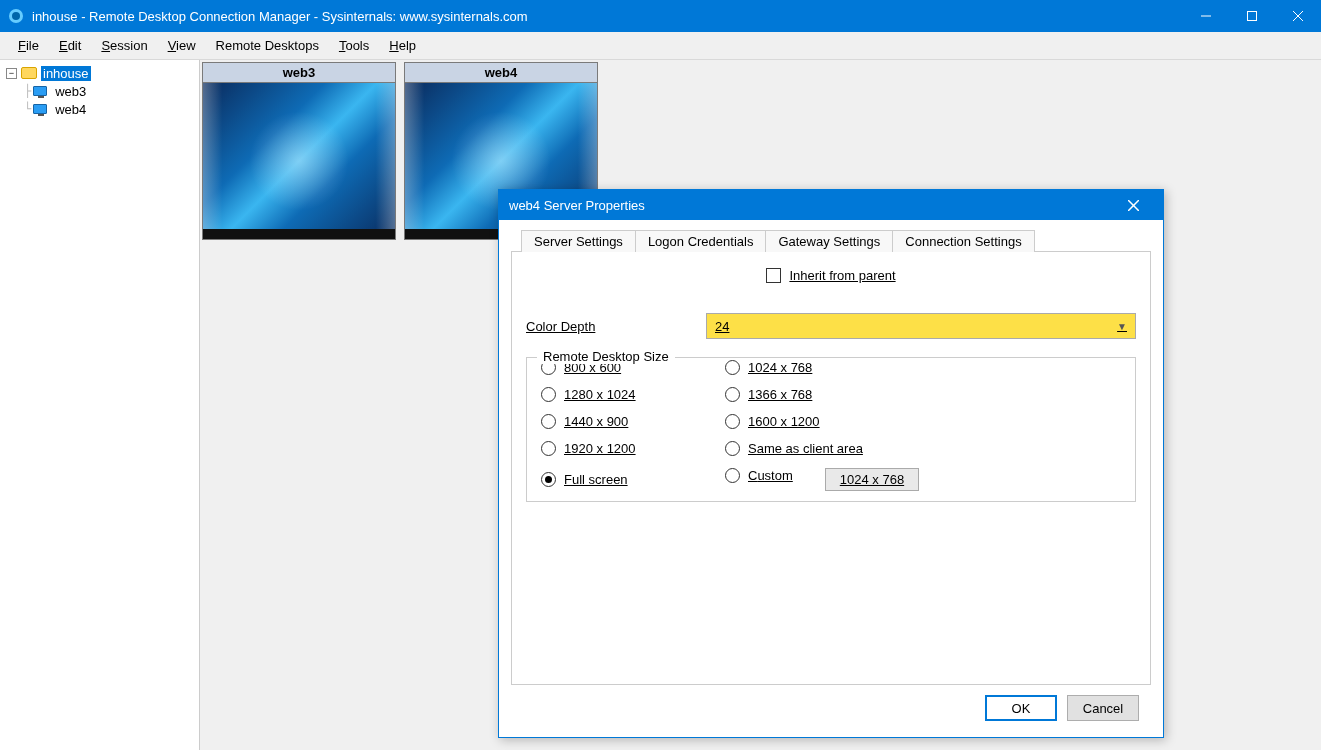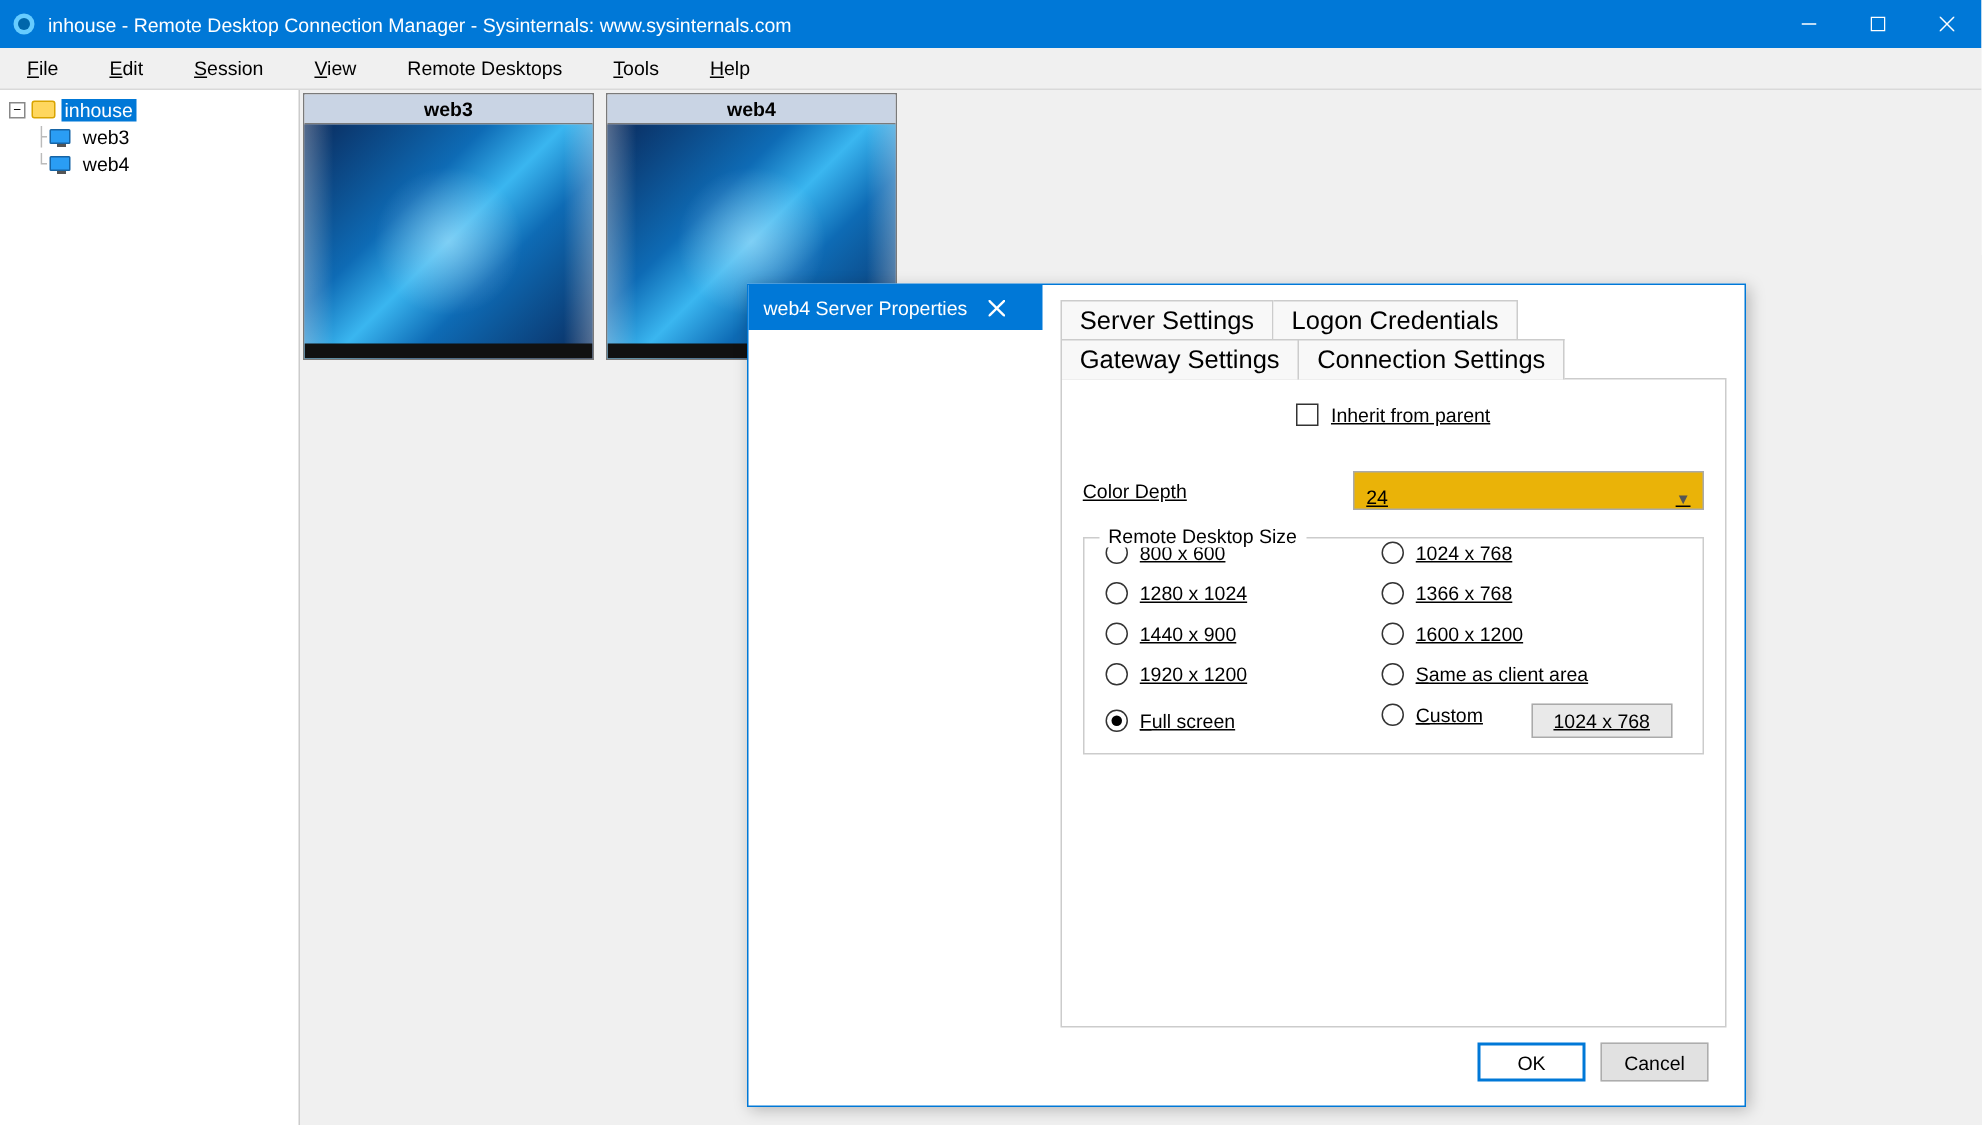--- a/index.html
+++ b/index.html
@@ -5,21 +5,21 @@
 * { box-sizing: border-box; margin: 0; padding: 0; font-family: 'Segoe UI', Tahoma, sans-serif; }
 body { width: 1321px; height: 750px; background: #fff; overflow: hidden; position: relative; }
 
 .titlebar { height: 32px; background: #0078d7; color: #fff; display: flex; align-items: center; padding: 0 0 0 8px; }
 .titlebar .app-icon { width: 16px; height: 16px; display: inline-flex; align-items: center; justify-content: center; margin-right: 8px; }
 .titlebar .title { font-size: 13px; flex: 1; }
 .titlebar .controls { display: flex; }
 .titlebar .ctrl { width: 46px; height: 32px; display: flex; align-items: center; justify-content: center; color: #fff; }
 .titlebar .ctrl svg { width: 10px; height: 10px; }
 
-.menubar { height: 28px; background: #f0f0f0; border-bottom: 1px solid #d9d9d9; display: flex; align-items: center; padding: 0 8px; gap: 14px; }
+.menubar { height: 28px; background: #f0f0f0; border-bottom: 1px solid #d9d9d9; display: flex; align-items: center; padding: 0 8px; gap: 0; }
 .menubar .menu-item { padding: 2px 10px; font-size: 13px; color: #000; }
 .menubar .menu-item u { text-decoration: underline; }
 
 .client { display: flex; height: calc(100% - 60px); background: #f0f0f0; }
 
 .sidebar { width: 200px; background: #fff; border-right: 1px solid #ccc; padding: 4px 2px; font-size: 13px; }
 .tree-row { display: flex; align-items: center; height: 18px; padding-left: 4px; }
 .tree-row .expander { width: 11px; height: 11px; border: 1px solid #888; display: flex; align-items: center; justify-content: center; font-size: 9px; margin-right: 4px; line-height: 1; }
 .tree-row .branch { color: #bbb; font-family: monospace; font-size: 12px; margin-right: 2px; }
 .tree-row .icon-folder { width: 16px; height: 12px; background: #ffd75e; border: 1px solid #d9a400; border-radius: 2px; margin-right: 4px; }
@@ -33,40 +33,40 @@
 .thumb-row { display: flex; gap: 8px; }
 .thumb { width: 194px; border: 1px solid #7a7a7a; background: #fff; }
 .thumb-title { background: #c9d4e4; text-align: center; font-weight: bold; font-size: 13px; padding: 2px 0; border-bottom: 1px solid #7a7a7a; }
 .thumb-img { height: 156px; background: linear-gradient(135deg, #0a2a5c 0%, #0e6bb5 35%, #3ab6f0 50%, #0e6bb5 65%, #0a2a5c 100%); position: relative; overflow:hidden;}
 .thumb-img::before { content:''; position:absolute; inset:0; background:
   radial-gradient(circle at 50% 50%, rgba(255,255,255,0.35) 0, rgba(255,255,255,0) 40%),
   linear-gradient(90deg, rgba(255,255,255,0.3) 0, rgba(255,255,255,0) 10%, rgba(255,255,255,0) 90%, rgba(255,255,255,0.3) 100%);
 }
 .thumb-img .taskbar { position:absolute; bottom:0; left:0; right:0; height:10px; background:#111; }
 
-.dialog { position: absolute; left: 498px; top: 189px; width: 666px; height: 549px; background: #fff; border: 1px solid #0078d7; box-shadow: 2px 2px 10px rgba(0,0,0,0.25); display: flex; flex-direction: row; }
+.dialog { position: absolute; left: 498px; top: 189px; width: 666px; height: 549px; background: #fff; border: 1px solid #0078d7; box-shadow: 2px 2px 10px rgba(0,0,0,0.25); display: flex; flex-direction: column; }
 .dialog-title { height: 30px; background: #0078d7; color: #fff; display: flex; align-items: center; padding: 0 10px; font-size: 13px; }
 .dialog-title .dclose { margin-left: auto; width: 40px; display:flex; align-items:center; justify-content:center; }
 .dialog-body { flex: 1; padding: 10px 12px; display: flex; flex-direction: column; }
 
-.tabs { display: flex; flex-wrap: wrap; font-size: 17px; border-left: 1px solid #ccc; margin-left: 0;}
+.tabs { display: flex; flex-wrap: wrap; font-size: 13px; border-left: 1px solid #ccc; margin-left: 10px;}
 .tab { border: 1px solid #ccc; border-left: none; border-bottom: none; padding: 3px 12px; background: #fff; position: relative; margin-bottom: -1px; color: #000; }
 .tab.active { background: #fff; }
 .tab:not(.active) { background: #f8f8f8; }
 .tabs-row { display: flex; }
 .tabs-row2 { display: flex; }
 .tab.active::after { content:''; position:absolute; left:0; right:0; bottom:-1px; height:2px; background:#fff; }
 
 .tab-panel { border: 1px solid #ccc; flex: 1; padding: 16px 14px; font-size: 13px; text-decoration: underline; }
 
 .form-row { display: flex; align-items: center; margin-bottom: 18px; }
 .chk-row { display: flex; align-items: center; justify-content: center; margin-bottom: 30px; }
 .chk { width: 15px; height: 15px; border: 1px solid #333; margin-right: 8px; }
 .label-col { width: 180px; }
-.select { flex: 1; height: 26px; border: 1px solid #aaa; background: #eab308; display: flex; align-items: flex-end; justify-content: space-between; padding: 0 8px; }
+.select { flex: 1; height: 26px; border: 1px solid #aaa; background: #fde047; display: flex; align-items: center; justify-content: space-between; padding: 0 8px; }
 .select .caret { font-size: 10px; color: #555; }
 
 .groupbox { border: 1px solid #ccc; padding: 2px 14px 10px; position: relative; margin-top: 8px; }
 .groupbox .legend { position: absolute; top: -9px; left: 10px; background: #fff; padding: 0 6px; font-size: 13px; }
 .radio-grid { display: grid; grid-template-columns: 180px 1fr; row-gap: 12px; column-gap: 4px; align-items: center; }
 .radio-cell { display: flex; gap: 8px; }
 .radio { width: 15px; height: 15px; border: 1px solid #333; border-radius: 50%; display: inline-flex; align-items: center; justify-content: center; }
 .radio.checked::after { content: ''; width: 7px; height: 7px; background: #000; border-radius: 50%; }
 .custom-input { border: 1px solid #aaa; background: #e9e9e9; padding: 3px 14px; margin-left: 24px; }
 

